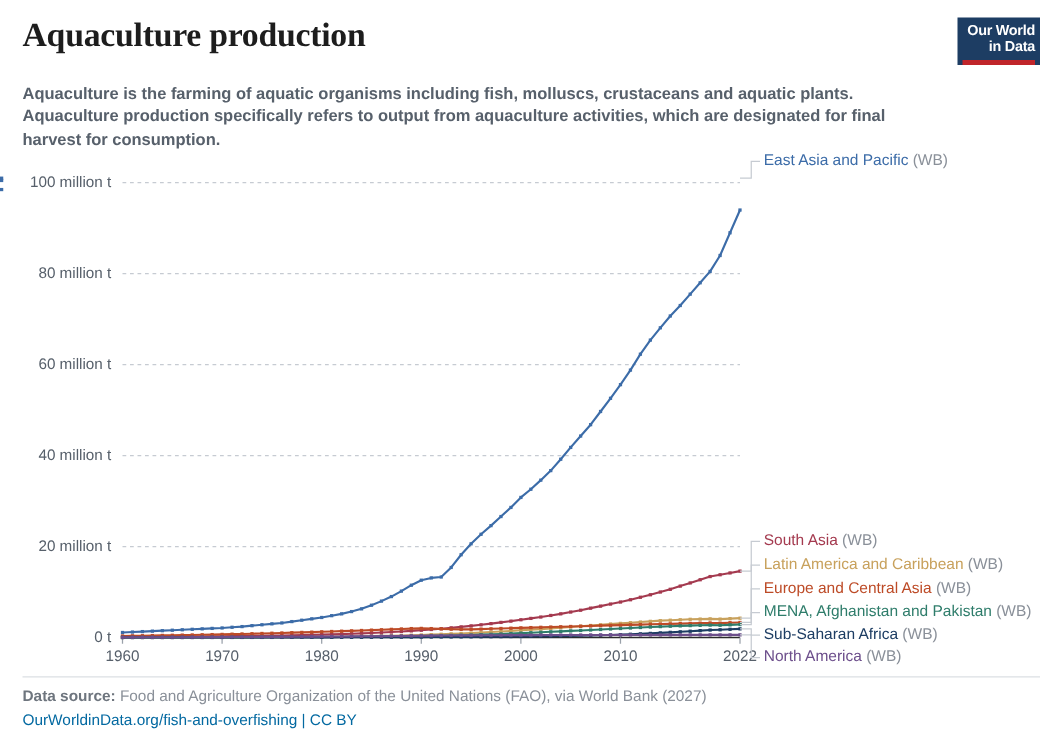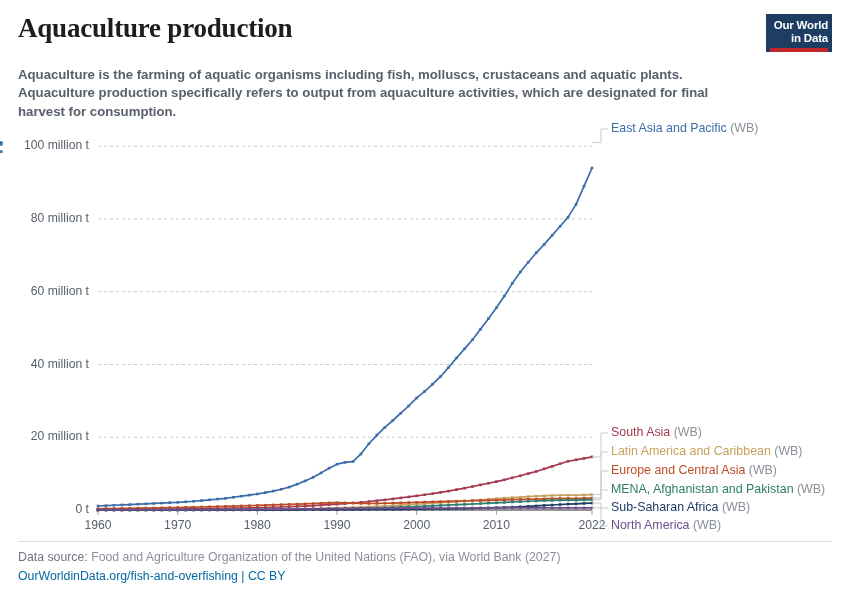--- a/index.html
+++ b/index.html
@@ -130,21 +130,21 @@
   
   .footer {
     position: absolute;
     left: 18px;
     bottom: 14px;
     right: 18px;
     font-size: 12.3px;
     color: #8a9099;
     line-height: 19px;
   }
-  .footer .lbl { font-weight: 400; color: #6e757e; }
+  .footer .lbl { font-weight: 700; color: #6e757e; }
   .footer .row2 { color: #0369a1; }
   .footer-sep {
     position: absolute;
     left: 18px;
     bottom: 58px;
     width: 814px;
     height: 1px;
     background: #dcdfe3;
   }
 </style>

